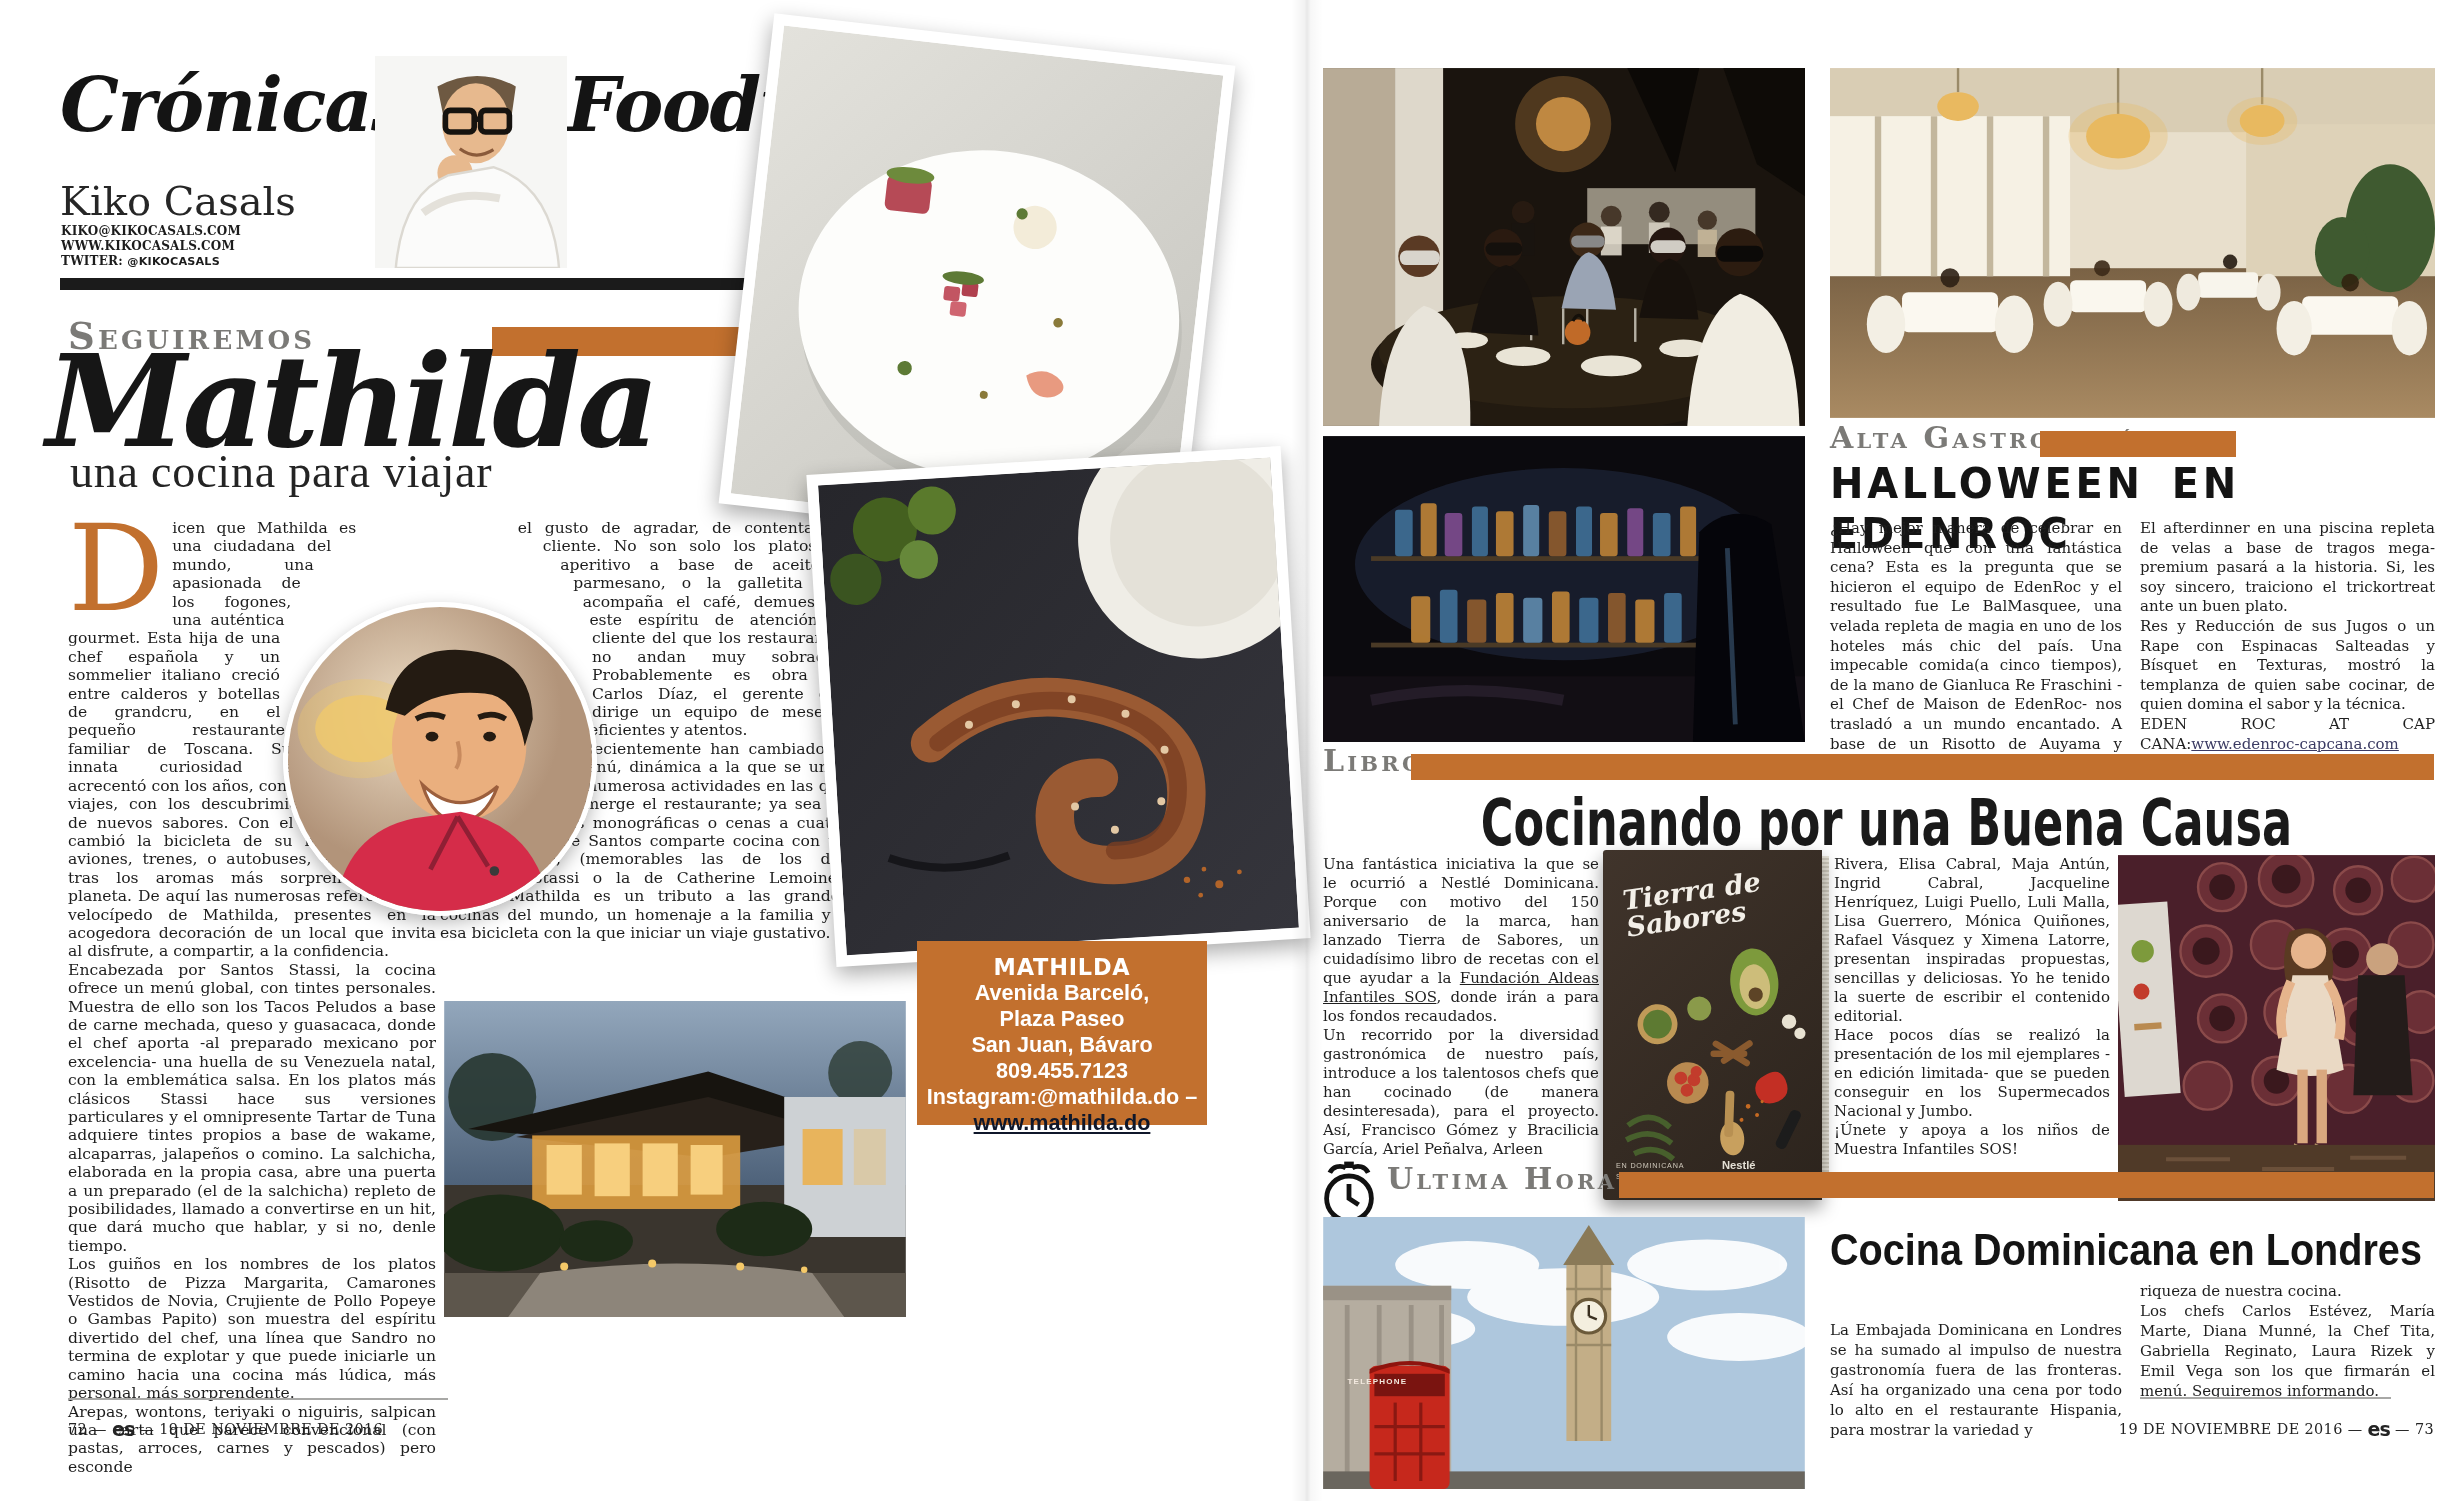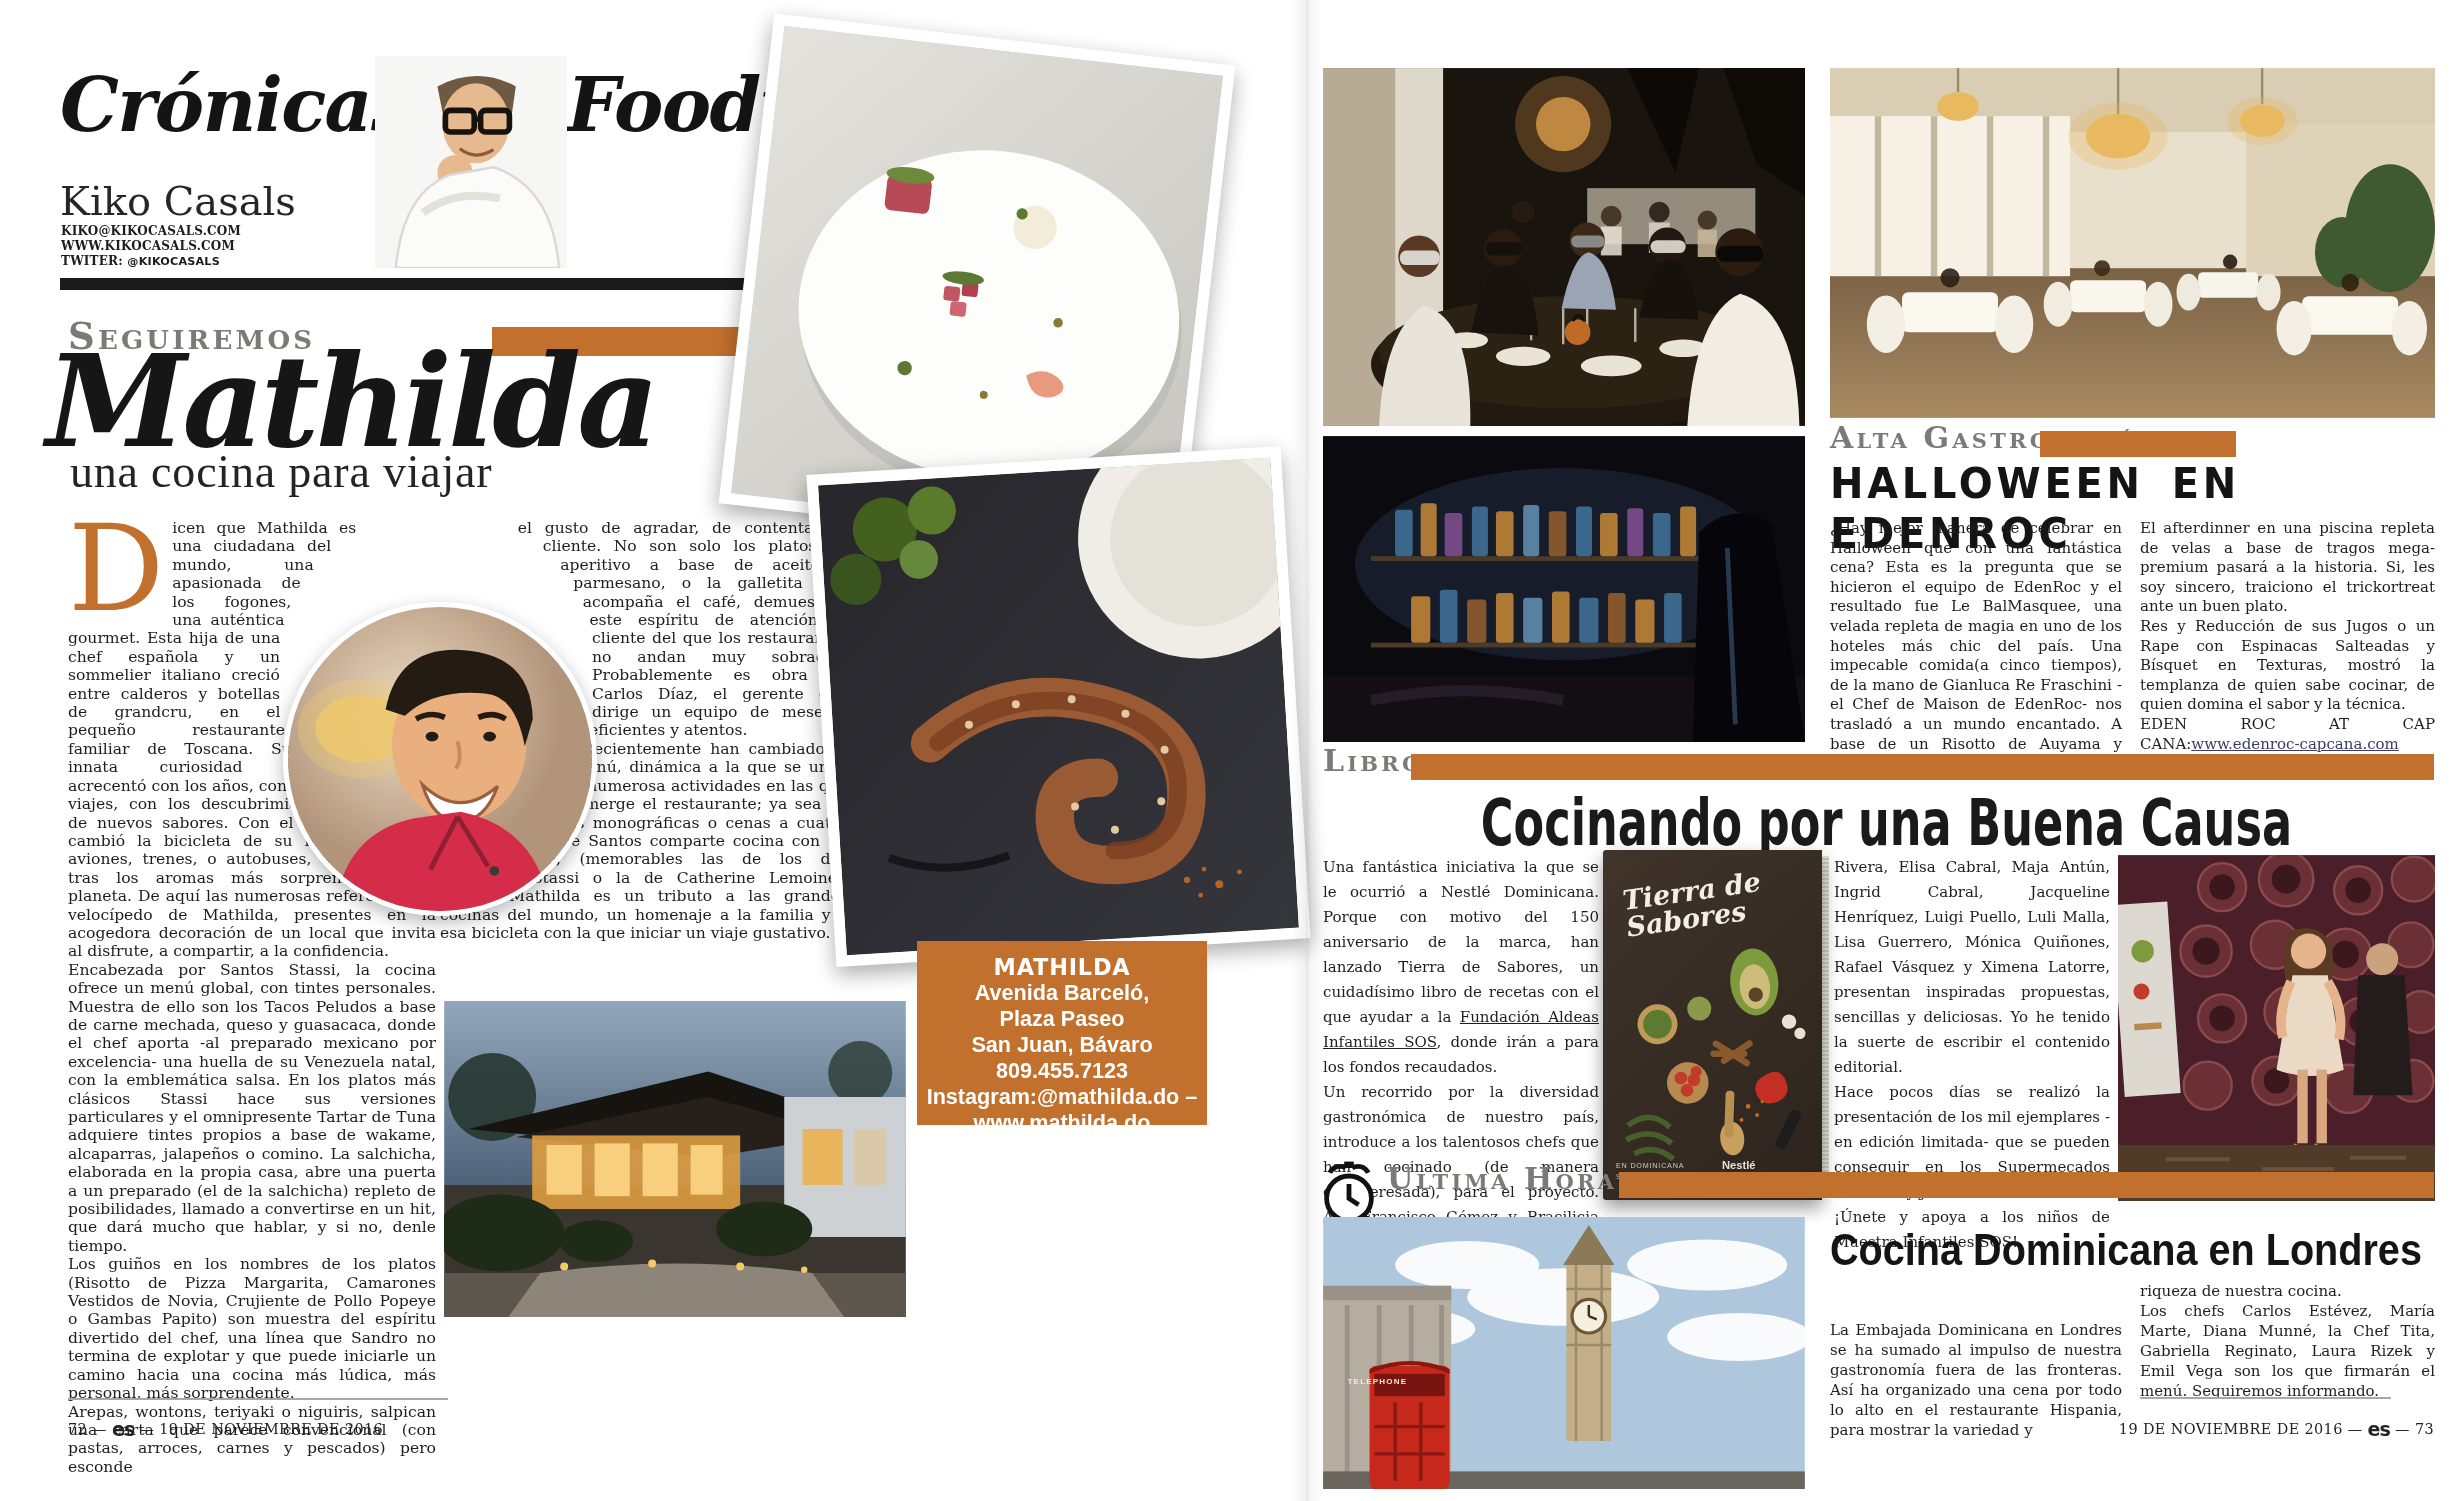--- a/index.html
+++ b/index.html
@@ -37,29 +37,29 @@
   .photo{overflow:hidden;}
   .frame{background:#fff;padding:11.2px;box-shadow:0 8px 21px rgba(0,0,0,.33);}
   .circlephoto{border-radius:50%;overflow:hidden;border:5.6px solid #fff;
                box-shadow:0 6.4px 17.6px rgba(0,0,0,.28);}
 
   
   .infobox{background:#c2702e;color:#fff;text-align:center;
            font-family:"Liberation Sans",sans-serif;font-weight:bold;
            font-size:21.6px;line-height:26px;padding-top:13px;}
   .infobox .bname{font-family:"DejaVu Sans",sans-serif;font-size:22.4px;letter-spacing:0.8px;}
-  .infobox .blink{text-decoration:underline;color:#ffffff;text-align:right;}
+  .infobox .blink{text-decoration:underline;color:#0f172a;text-align:right;}
 
   
   .rheadline{font-family:"DejaVu Sans",sans-serif;font-weight:bold;font-size:43px;
              color:#141414;letter-spacing:4px;word-spacing:11.2px;transform:scaleX(.93);transform-origin:left;}
   .rbody{font-size:15px;text-align:justify;color:#1e1e1e;}
   .rbody p{margin:0;}
   .lh-hal{line-height:19.6px;}
-  .lh-coc{line-height:25px;}
+  .lh-coc{line-height:19px;}
   .lh-lon{line-height:20px;font-size:15px;}
   .navlink{color:#3b3b63;text-decoration:underline;}
   .ulined{text-decoration:underline;}
   .cocinando{font-family:"DejaVu Sans",sans-serif;font-weight:bold;font-size:62px;color:#1a1a1a;
              display:inline-block;transform:scale(.72,1.04);transform-origin:center;white-space:nowrap;}
   .londres{font-family:"Liberation Sans",sans-serif;font-weight:bold;font-size:45px;color:#141414;
            display:inline-block;transform:scaleX(.88);transform-origin:left;white-space:nowrap;}
 
   
   .footer{font-family:"DejaVu Serif",serif;font-size:14.4px;color:#232323;letter-spacing:0.4px;}

